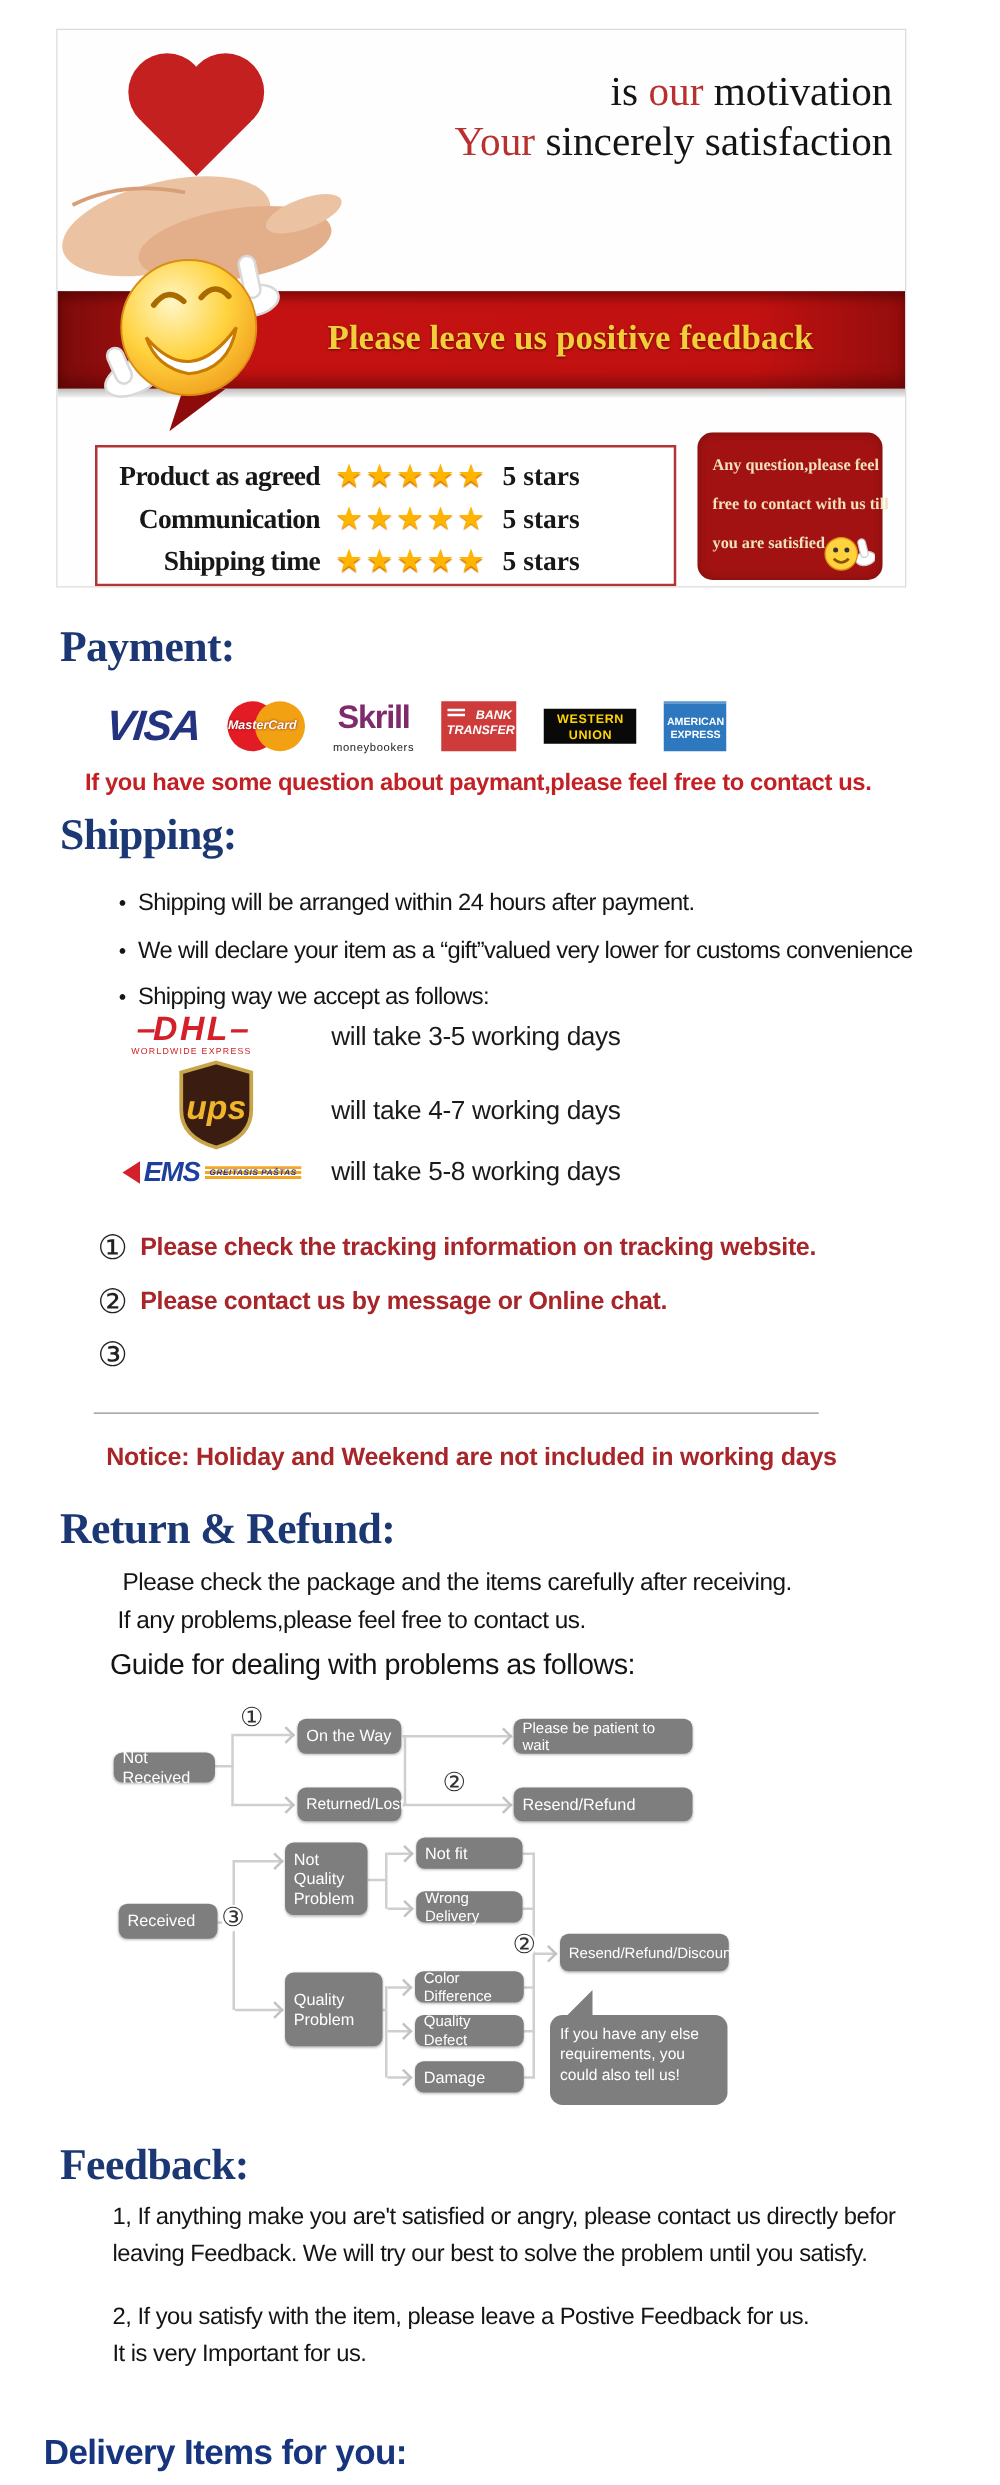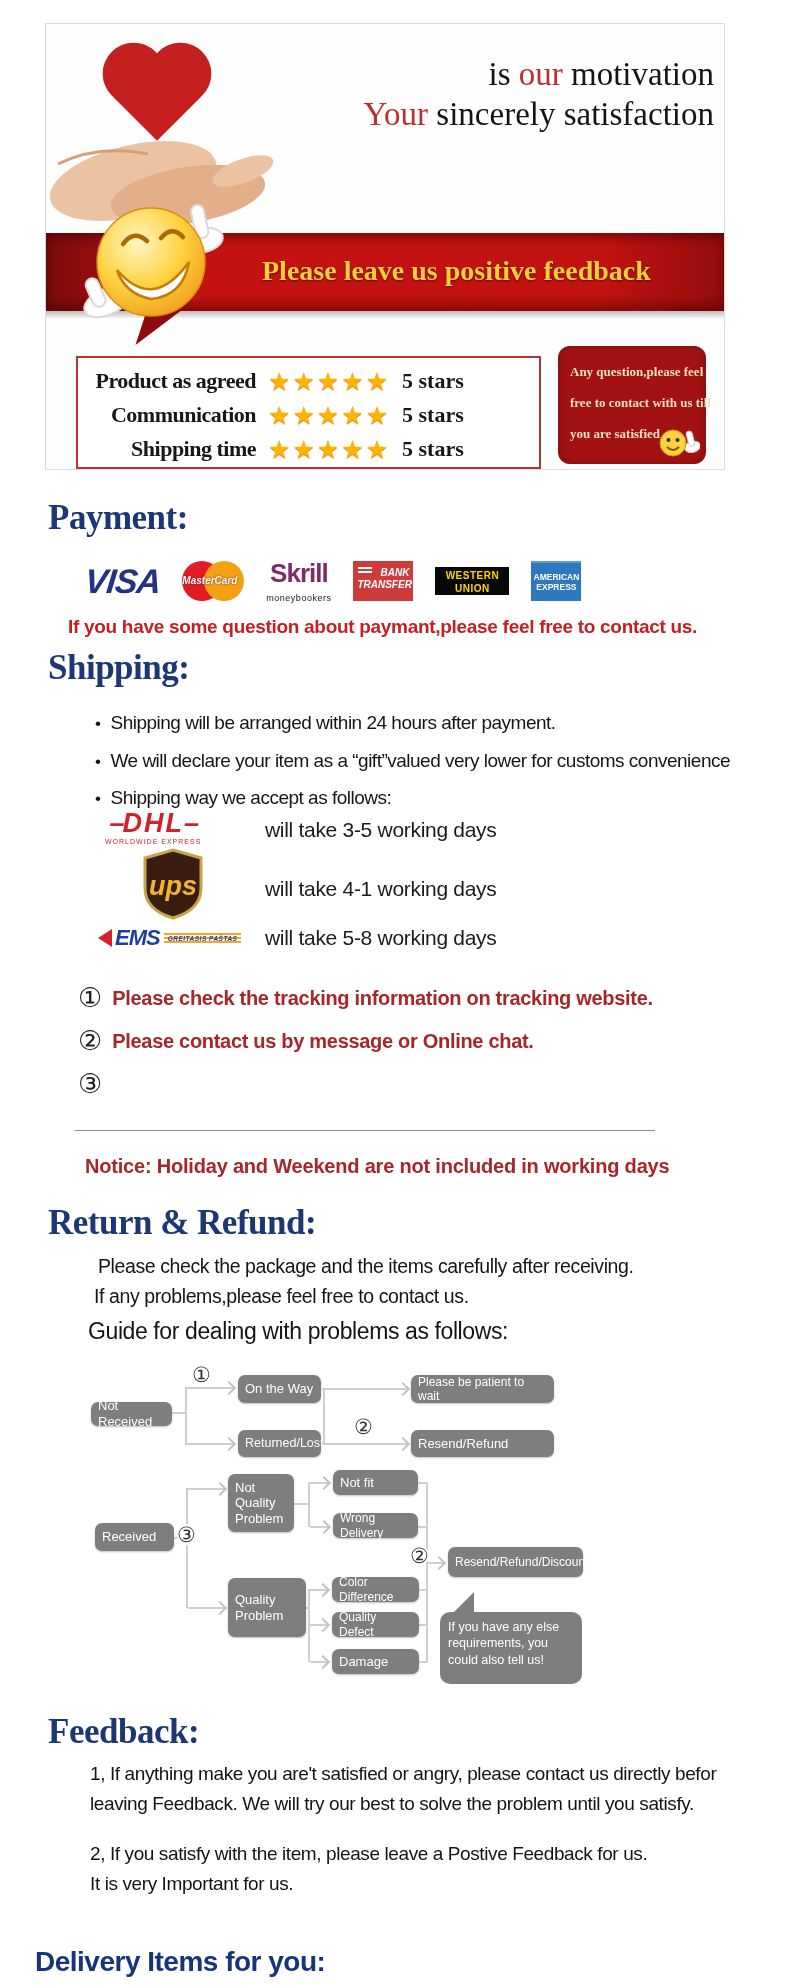--- a/index.html
+++ b/index.html
@@ -246,21 +246,21 @@
 <div class="abs dhl">
   <div><span class="dhl-dash">–</span><span class="dhl-word">DHL</span><span class="dhl-dash">–</span></div>
   <div class="dhl-sub">WORLDWIDE EXPRESS</div>
 </div>
 <div class="carrier-days" style="top:818px;">will take 3-5 working days</div>
 
 <svg class="abs ups" width="62" height="72" viewBox="0 0 62 72">
   <path d="M31 2 L59 10 V40 Q59 62 31 70 Q3 62 3 40 V10 Z" fill="#3a1d10" stroke="#c9a54a" stroke-width="3"></path>
   <text x="31" y="47" font-size="27" font-weight="bold" font-style="italic" fill="#f0b52b" text-anchor="middle" font-family="Liberation Sans, sans-serif">ups</text>
 </svg>
-<div class="carrier-days" style="top:877px;">will take 4-1 working days</div>
+<div class="carrier-days" style="top:877px;">will take 4-7 working days</div>
 
 <div class="abs ems">
   <span class="ems-chev"></span>
   <span class="ems-word">EMS</span>
   <span class="ems-sub">GREITASIS PAŠTAS</span>
 </div>
 <div class="carrier-days" style="top:926px;">will take 5-8 working days</div>
 
 <div class="step" style="top:985px;">
   <span class="step-num">①</span>

